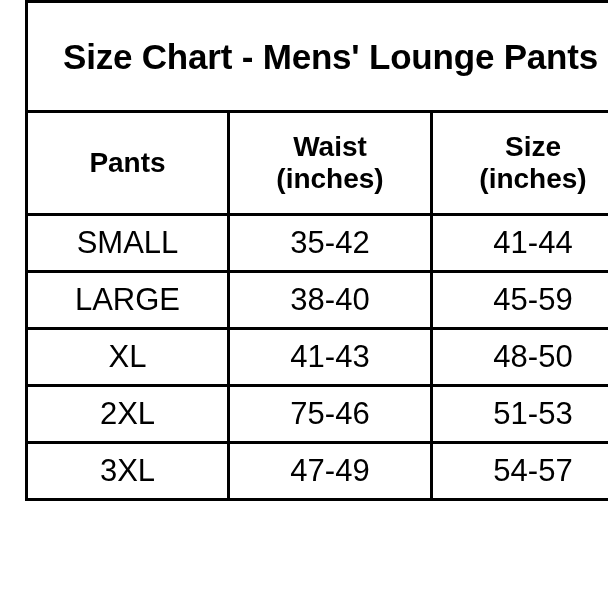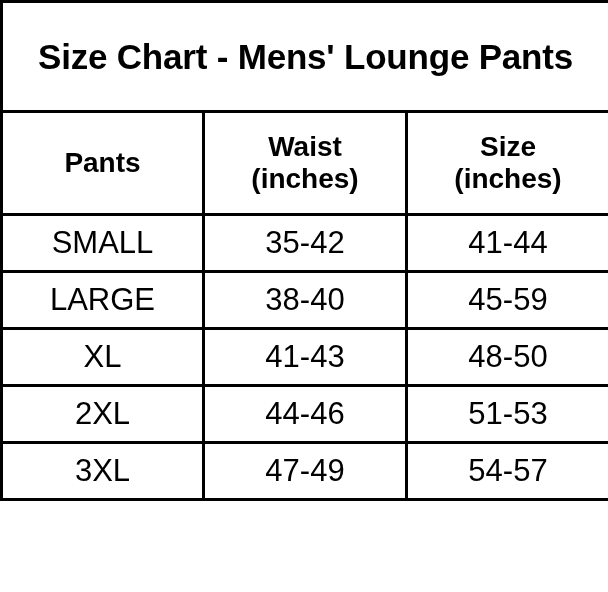--- a/index.html
+++ b/index.html
@@ -13,20 +13,21 @@
     font-family: "Liberation Sans", sans-serif;
     color: #000000;
     overflow: hidden;
   }
   .sheet {
     width: 496px;
     height: 592px;
     box-sizing: border-box;
     display: flex;
     flex-direction: column;
+    margin-left: 25px;
   }
   table.size-chart {
     width: 608px;
     border-collapse: collapse;
     table-layout: fixed;
   }
   table.size-chart td,
   table.size-chart th {
     border: 3px solid #000000;
     text-align: center;
@@ -104,21 +105,21 @@
         <td class="body-cell">38-40</td>
         <td class="body-cell">45-59</td>
       </tr>
       <tr>
         <td class="body-cell">XL</td>
         <td class="body-cell">41-43</td>
         <td class="body-cell">48-50</td>
       </tr>
       <tr>
         <td class="body-cell">2XL</td>
-        <td class="body-cell">44-46</td>
+        <td class="body-cell">75-46</td>
         <td class="body-cell">51-53</td>
       </tr>
       <tr>
         <td class="body-cell">3XL</td>
         <td class="body-cell">47-49</td>
         <td class="body-cell">54-57</td>
       </tr>
     </tbody>
   </table>
 </div>

